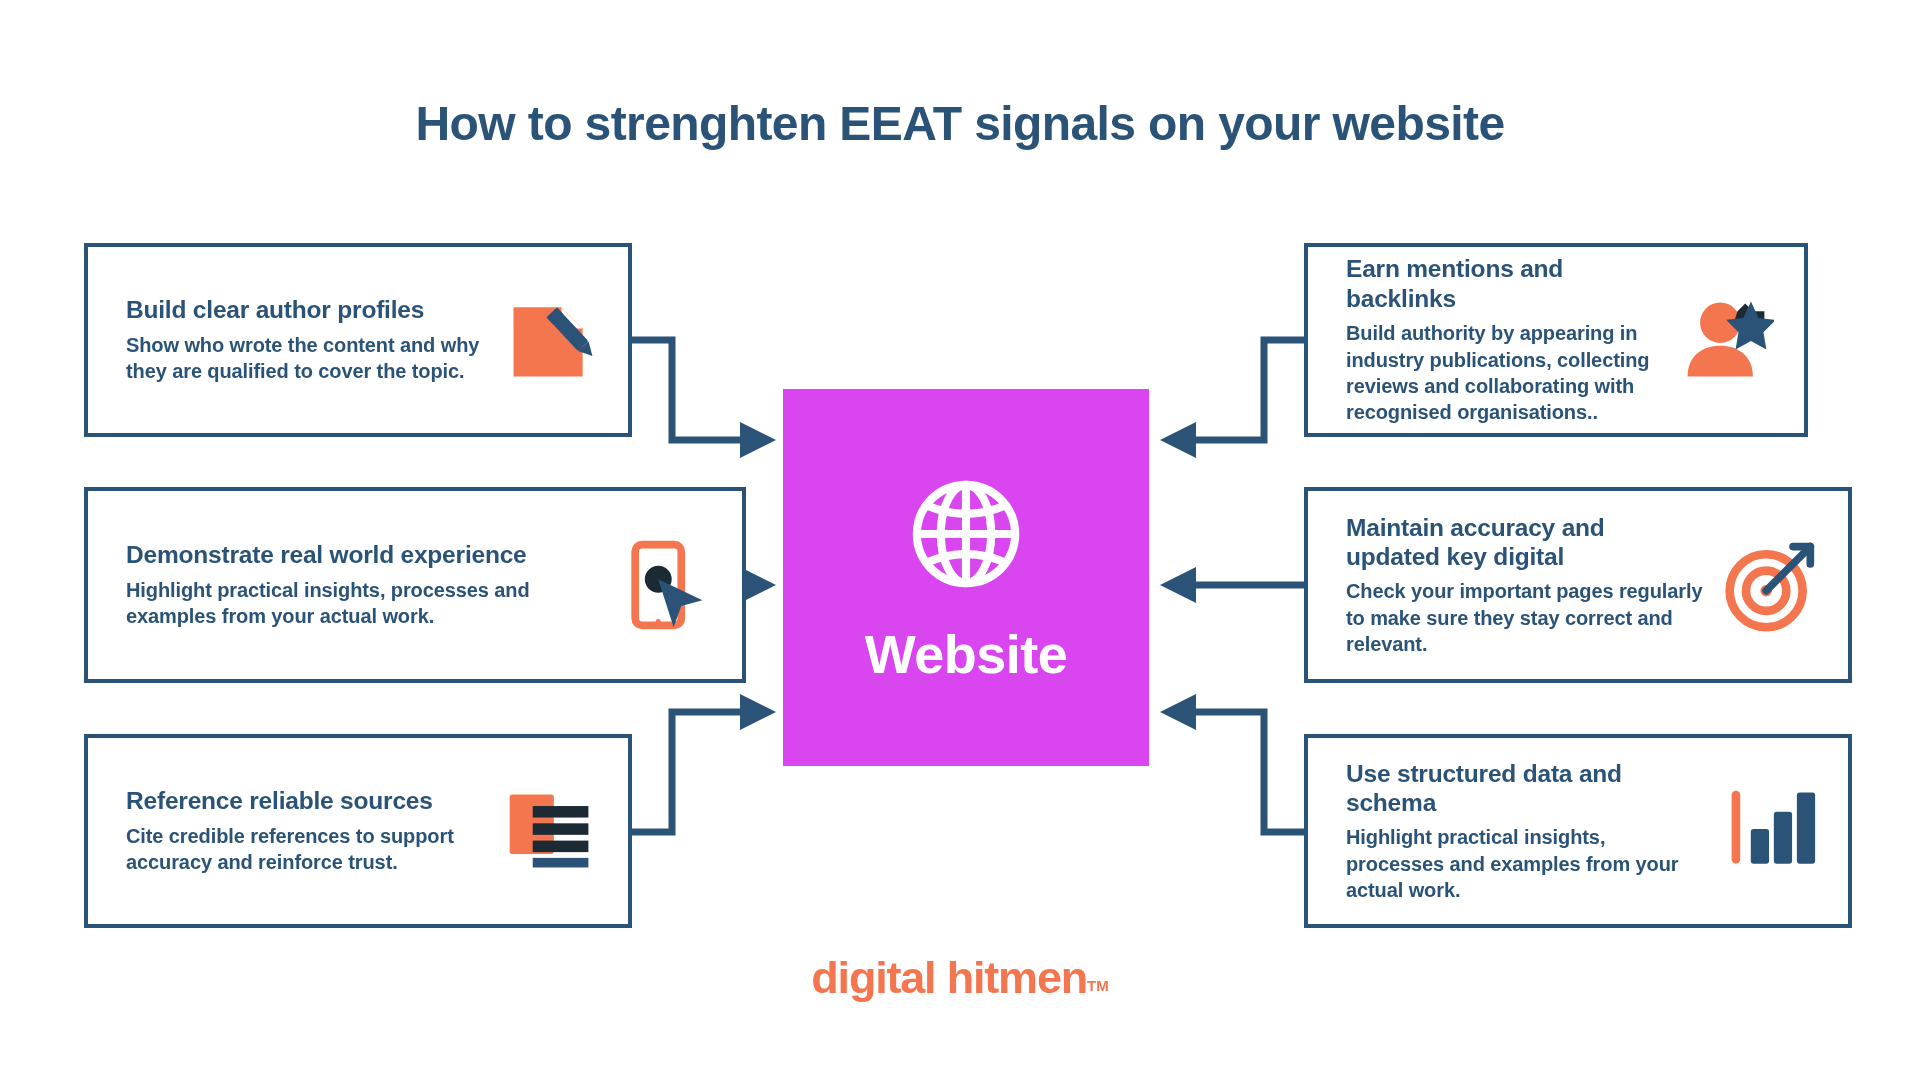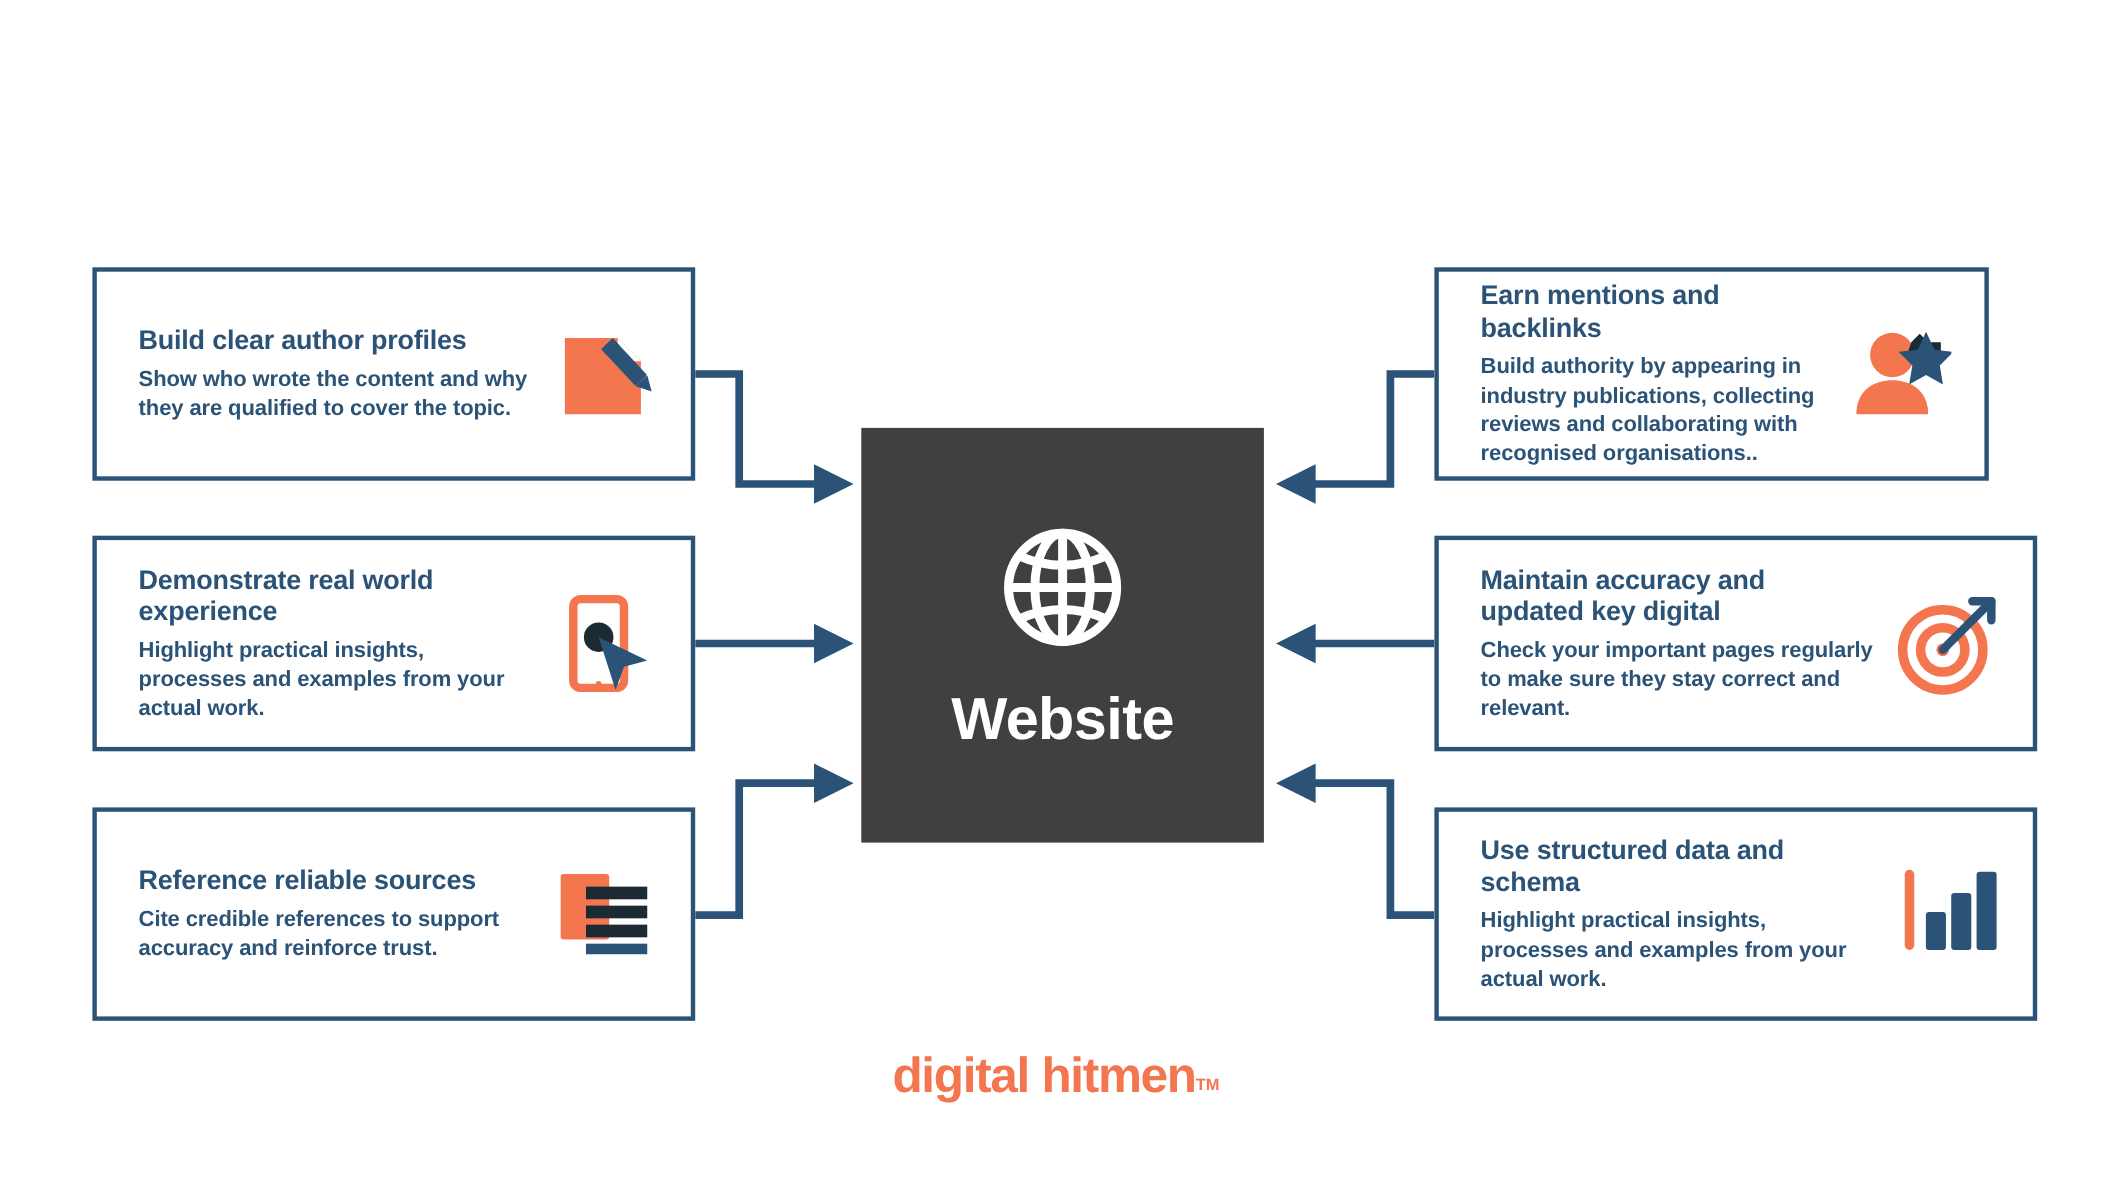--- a/index.html
+++ b/index.html
@@ -63,35 +63,35 @@
     width: 104px;
     height: 104px;
     margin-left: 14px;
     display: flex;
     align-items: center;
     justify-content: center;
   }
 
   
   #card-author      { left: 84px;  top: 243px;  width: 548px; height: 194px; }
-  #card-experience  { left: 84px;  top: 487px;  width: 548px; height: 196px; }
+  #card-experience  { left: 84px;  top: 487px;  width: 662px; height: 196px; }
   #card-sources     { left: 84px;  top: 734px;  width: 548px; height: 194px; }
   
   #card-backlinks   { left: 1304px; top: 243px; width: 504px; height: 194px; }
   #card-accuracy    { left: 1304px; top: 487px; width: 548px; height: 196px; }
   #card-schema      { left: 1304px; top: 734px; width: 548px; height: 194px; }
 
   
   #hub {
     position: absolute;
     left: 783px;
     top: 389px;
     width: 366px;
     height: 377px;
-    background: #404040;
+    background: #d946ef;
     display: flex;
     flex-direction: column;
     align-items: center;
     justify-content: center;
   }
   #hub .hub-label {
     color: #ffffff;
     font-size: 54px;
     font-weight: 700;
     letter-spacing: -0.5px;
@@ -124,20 +124,21 @@
     vertical-align: 2px;
     letter-spacing: 0;
     font-weight: 700;
   }
 </style>
 </head>
 <body>
 
 <div id="stage">
 
+  <h1 class="title">How to strenghten EEAT signals on your website</h1>
 
   <svg id="connectors" viewBox="0 0 1920 1080" width="1920" height="1080">
     <g fill="none" stroke="#2a5377" stroke-width="7">
 
       <path d="M632 340 L672 340 L672 440 L742 440"></path>
 
       <path d="M632 585 L742 585"></path>
 
       <path d="M632 832 L672 832 L672 712 L742 712"></path>
 

